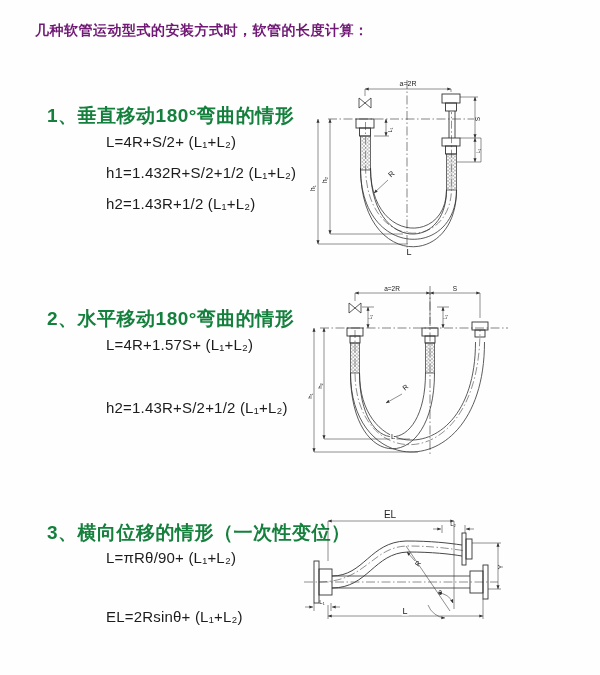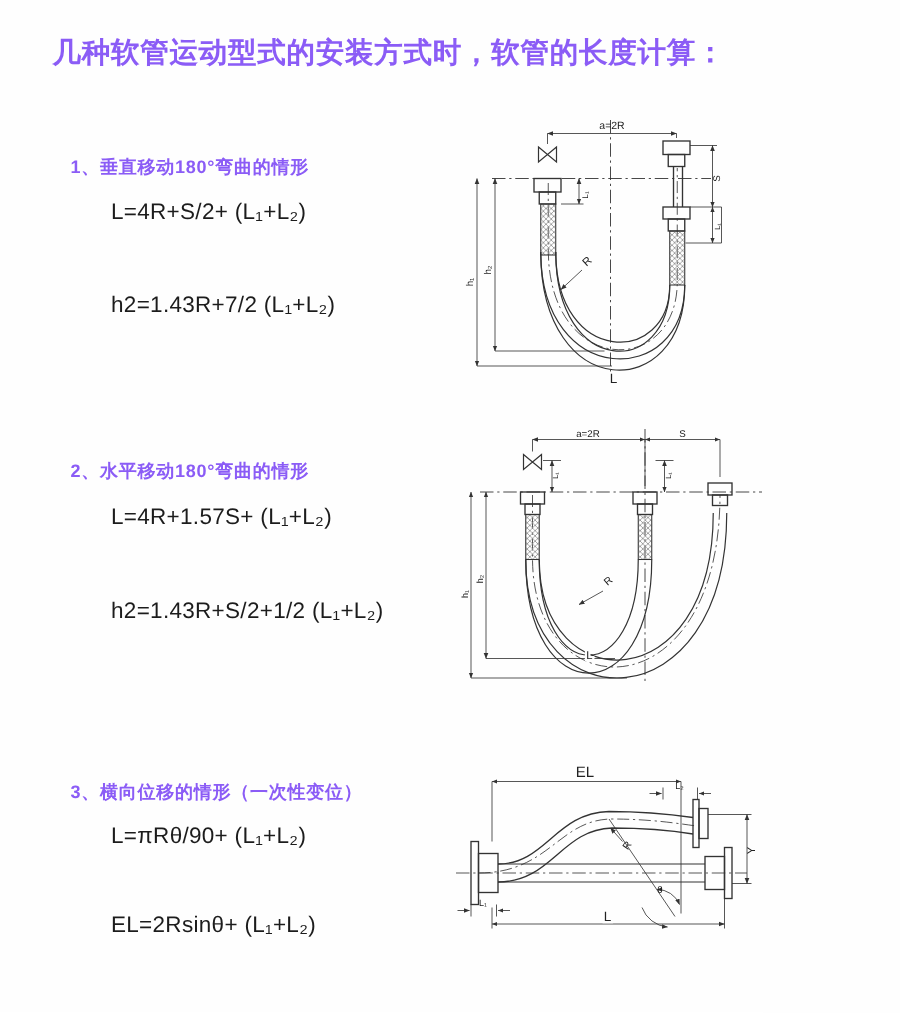--- a/index.html
+++ b/index.html
@@ -1,44 +1,45 @@
 <!DOCTYPE html>
 <html><head>
 <meta charset="utf-8">
 <style>
   html,body{margin:0;padding:0;background:#ffffff;}
   .page{
     position:relative;width:600px;height:675px;background:#fefefe;overflow:hidden;
     font-family:"Liberation Sans","DejaVu Sans",sans-serif;color:#1b1b1b;
   }
   .title{
-    position:absolute;left:35px;top:22px;font-size:19px;font-weight:600;
-    letter-spacing:0.5px;color:#8b5cf6;
+    position:absolute;left:35px;top:22px;font-size:14px;font-weight:600;
+    letter-spacing:0.5px;color:#701a75;
   }
-  .sec-heading{position:absolute;font-size:12px;font-weight:600;letter-spacing:0.5px;color:#8b5cf6;}
-  .formula{position:absolute;font-size:15px;font-weight:400;letter-spacing:0.2px;color:#1c1c1c;white-space:pre;}
+  .sec-heading{position:absolute;font-size:19px;font-weight:600;letter-spacing:0.5px;color:#15803d;}
+  .formula{position:absolute;font-size:15px;font-weight:400;letter-spacing:0.2px;color:#1c1c1c;white-space:pre;margin-left:32px;}
   #h1s{left:47px;top:103px;} #f11{left:74px;top:133px;} #f12{left:74px;top:164px;} #f13{left:74px;top:195px;}
   #h2s{left:47px;top:306px;text-align:right;} #f21{left:74px;top:336px;} #f22{left:74px;top:368px;} #f23{left:74px;top:399px;}
   #h3s{left:47px;top:520px;text-align:center;} #f31{left:74px;top:549px;} #f32{left:74px;top:579px;} #f33{left:74px;top:608px;}
   .diag{position:absolute;}
   #d1{left:308px;top:76px;} #d2{left:306px;top:282px;} #d3{left:302px;top:505px;}
   svg{display:block;}
   svg text{fill:#222;stroke:none;font-family:"Liberation Sans","DejaVu Sans",sans-serif;}
   .bgtext{paint-order:stroke;stroke:#fefefe;stroke-width:3px;}
 </style>
 </head>
 <body>
 
 <div class="page">
 
   <div class="title">几种软管运动型式的安装方式时，软管的长度计算：</div>
 
   <div class="sec-heading" id="h1s">1、垂直移动180°弯曲的情形</div>
   <div class="formula" id="f11">L=4R+S/2+ (L₁+L₂)</div>
-  <div class="formula" id="f13">h2=1.43R+7/2 (L₁+L₂)</div>
+  <div class="formula" id="f12">h1=1.432R+S/2+1/2 (L₁+L₂)</div>
+  <div class="formula" id="f13">h2=1.43R+1/2 (L₁+L₂)</div>
 
   <div class="sec-heading" id="h2s">2、水平移动180°弯曲的情形</div>
   <div class="formula" id="f21">L=4R+1.57S+ (L₁+L₂)</div>
   <div class="formula" id="f23">h2=1.43R+S/2+1/2 (L₁+L₂)</div>
 
   <div class="sec-heading" id="h3s">3、横向位移的情形（一次性变位）</div>
   <div class="formula" id="f31">L=πRθ/90+ (L₁+L₂)</div>
   <div class="formula" id="f33">EL=2Rsinθ+ (L₁+L₂)</div>
 
   <svg id="d1" class="diag" width="290" height="190" viewBox="0 0 290 190">

